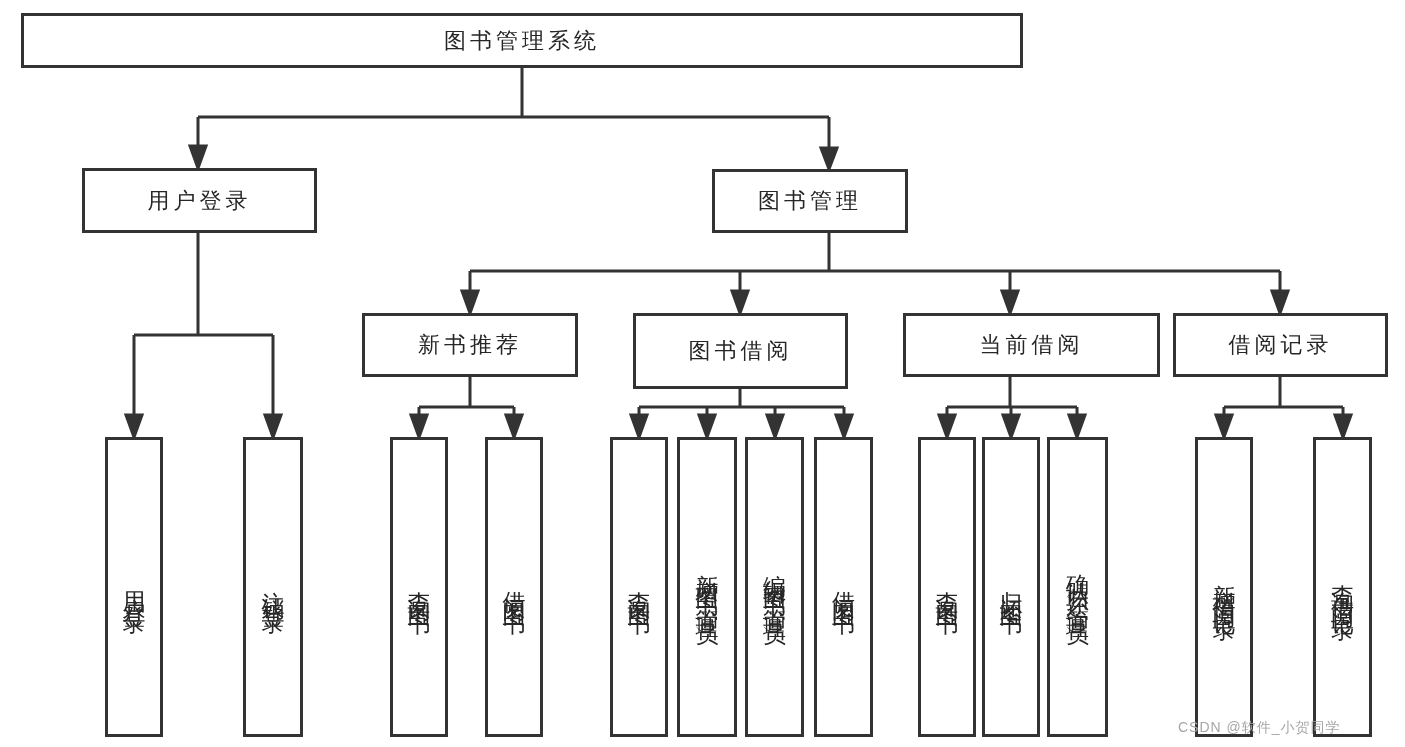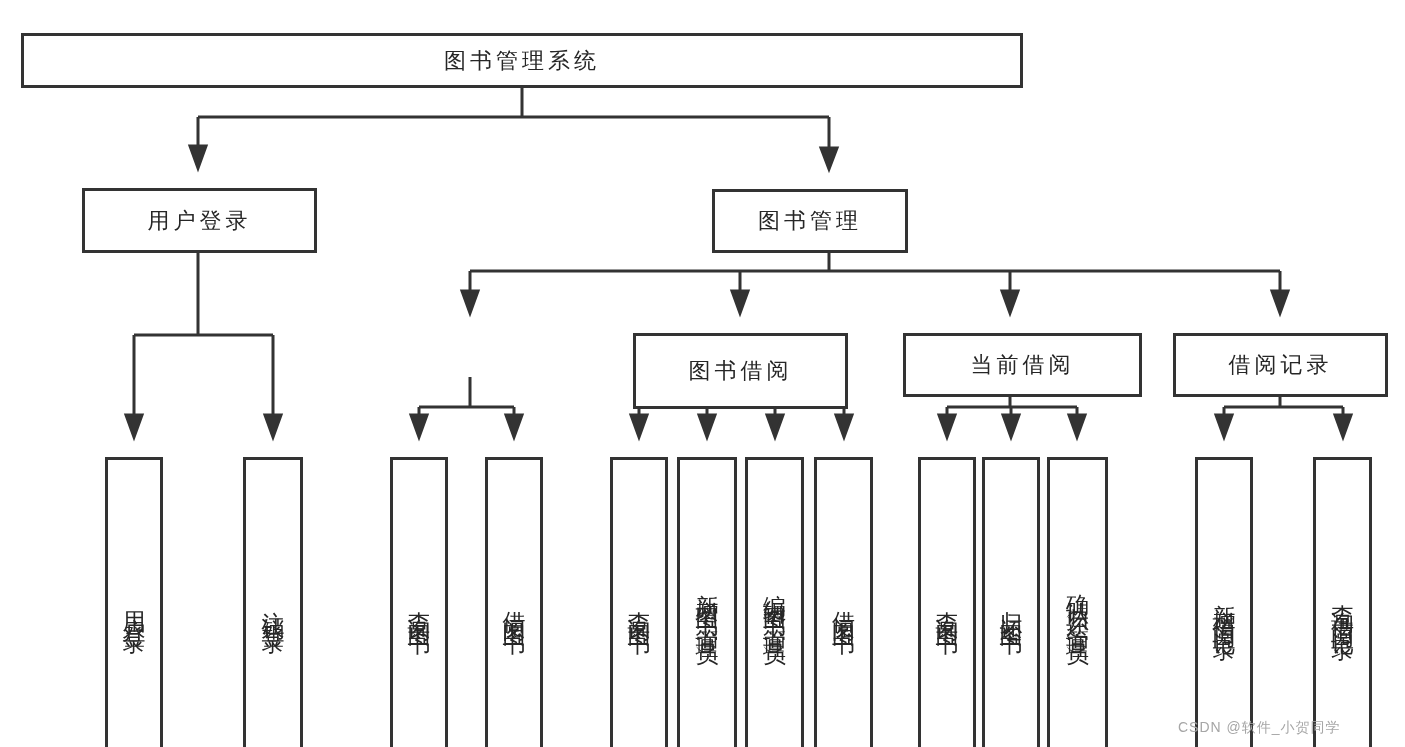--- a/index.html
+++ b/index.html
@@ -13,21 +13,20 @@
   .edges{position:absolute;left:0;top:0;z-index:1;}
   .node{
     position:absolute;
     box-sizing:border-box;
     background:#ffffff;
     border:3px solid #333333;
     display:flex;
     align-items:center;
     justify-content:center;
     z-index:2;
-    margin-top:20px;
   }
   .lbl{
     color:#262626;
     font-size:22px;
     letter-spacing:4px;
     white-space:nowrap;
   }
   .leaf{top:437px;height:300px;}
   .vlbl{
     color:#262626;
@@ -109,24 +108,27 @@
     <span class="lbl">图书管理系统</span>
   </div>
 
   <div class="node" style="left:82px;top:168px;width:235px;height:65px">
     <span class="lbl">用户登录</span>
   </div>
   <div class="node" style="left:712px;top:169px;width:196px;height:64px">
     <span class="lbl">图书管理</span>
   </div>
 
+  <div class="node" style="left:362px;top:313px;width:216px;height:64px">
+    <span class="lbl">新书推荐</span>
+  </div>
   <div class="node" style="left:633px;top:313px;width:215px;height:76px">
     <span class="lbl">图书借阅</span>
   </div>
-  <div class="node" style="left:903px;top:313px;width:239px;height:64px">
+  <div class="node" style="left:903px;top:313px;width:257px;height:64px">
     <span class="lbl">当前借阅</span>
   </div>
   <div class="node" style="left:1173px;top:313px;width:215px;height:64px">
     <span class="lbl">借阅记录</span>
   </div>
 
   <div class="node leaf" style="left:105px;width:58px">
     <span class="vlbl">用户登录</span>
   </div>
   <div class="node leaf" style="left:243px;width:60px">

